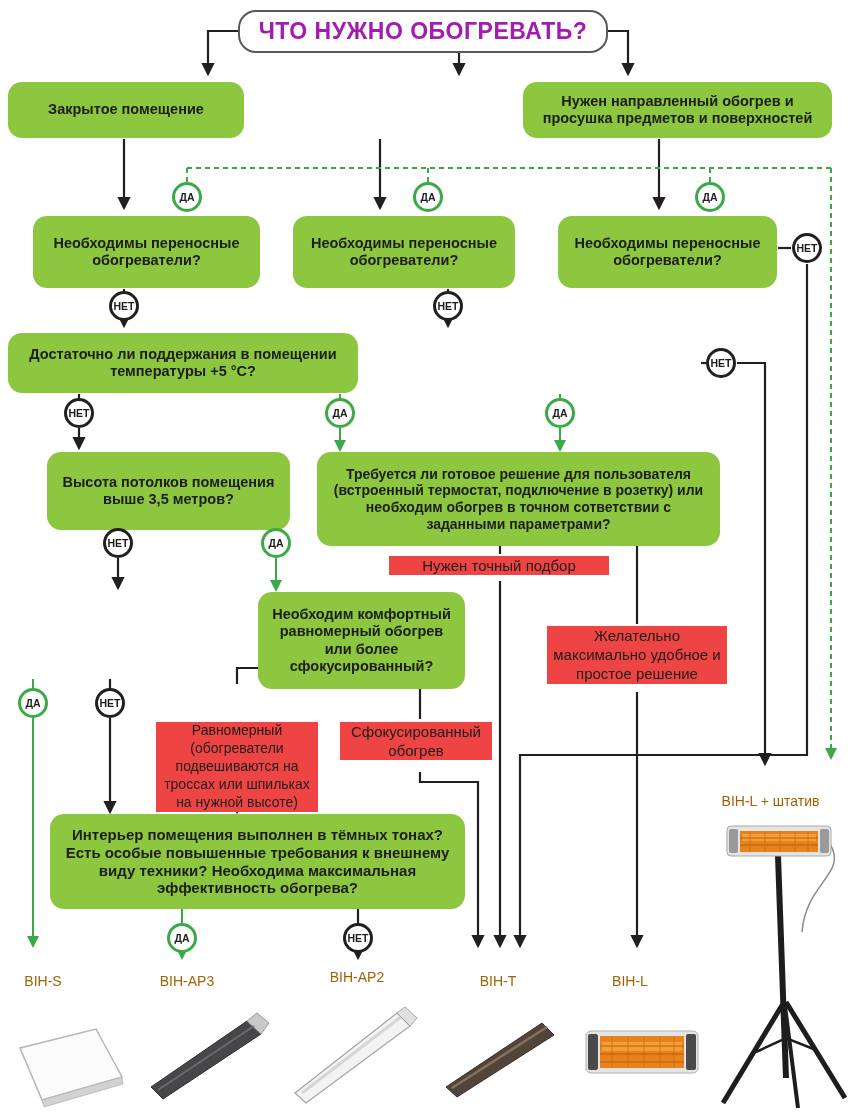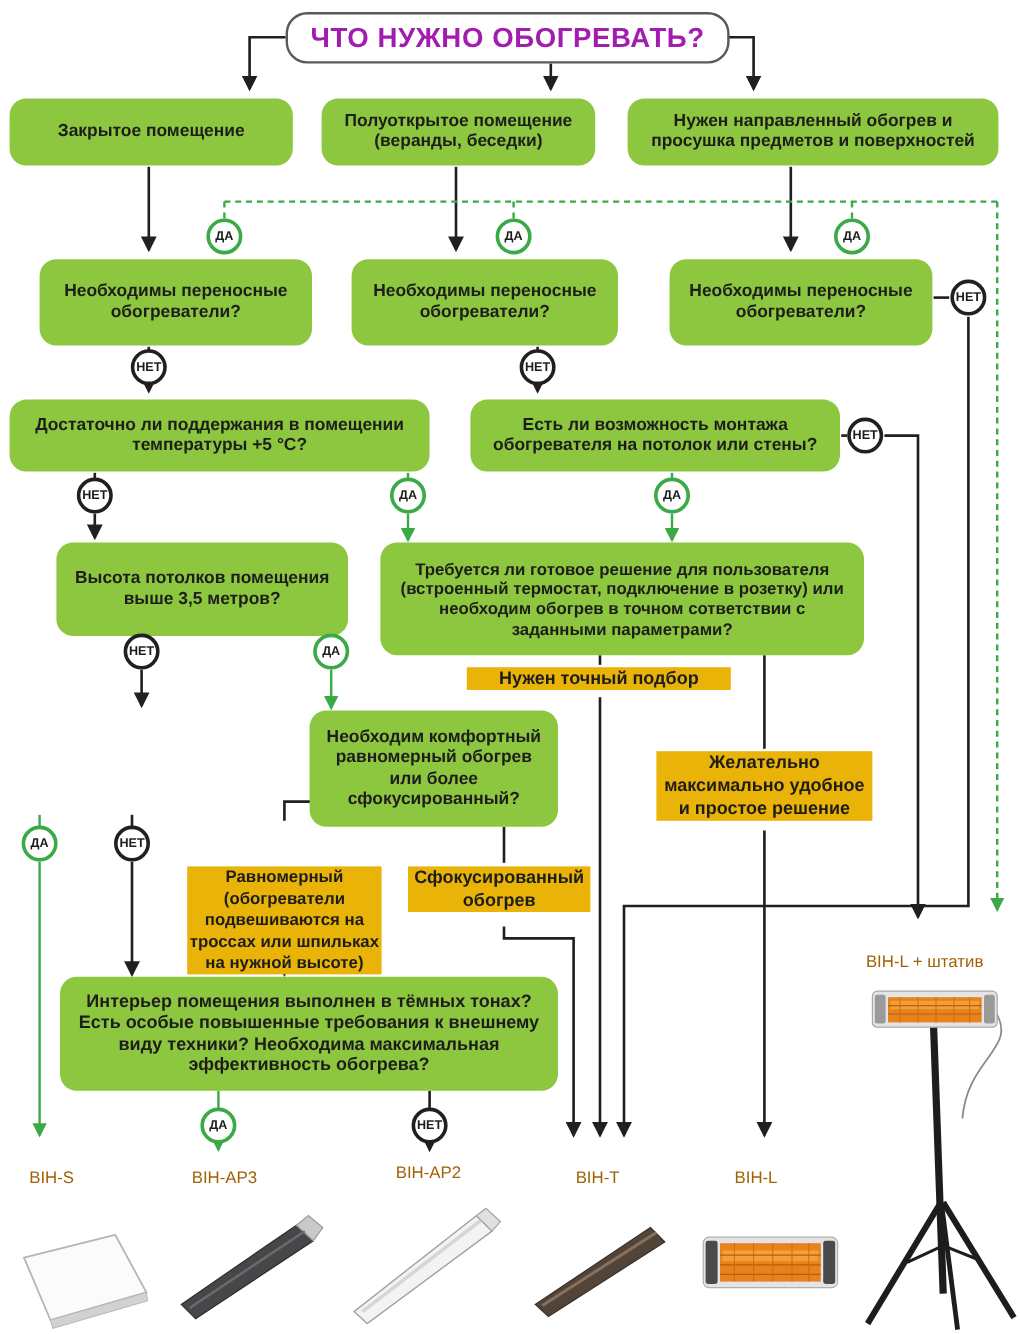--- a/index.html
+++ b/index.html
@@ -21,22 +21,22 @@
     font-weight:bold;font-size:23px;letter-spacing:.5px;color:#a21caf;box-sizing:border-box;
   }
   .circle{
     position:absolute;z-index:3;width:30px;height:30px;border-radius:50%;background:#ffffff;
     display:flex;align-items:center;justify-content:center;
     font-size:10.5px;font-weight:bold;color:#1d1d1b;box-sizing:border-box;
   }
   .circle.yes{border:3px solid #3aaa46;}
   .circle.no{border:3.5px solid #231f20;}
   .flabel{
-    position:absolute;z-index:2;text-align:center;font-weight:bold;
-    font-size:15px;line-height:1.28;color:#1d1d1b;background:#eab308;
+    position:absolute;z-index:2;text-align:center;font-weight:normal;
+    font-size:15px;line-height:1.28;color:#1d1d1b;background:#ef4444;
   }
   .plabel{
     position:absolute;z-index:2;text-align:center;font-weight:normal;
     font-size:14px;color:#a16207;
   }
 </style>
 </head>
 <body>
 
 <div id="canvas">
@@ -148,29 +148,27 @@
       <rect x="740" y="831" width="78" height="21" fill="#e8821c"></rect>
       <rect x="742" y="834" width="74" height="7" fill="#f6a53a" opacity="0.85"></rect>
       <path d="M740 838 H818 M740 845 H818" stroke="#b85e10" stroke-width="1"></path>
       <path d="M750 831 V852 M765 831 V852 M780 831 V852 M795 831 V852 M808 831 V852" stroke="#c96a10" stroke-width="0.8"></path>
     </g>
   </svg>
 
   <div class="title-box">ЧТО НУЖНО ОБОГРЕВАТЬ?</div>
 
   <div class="qbox" style="left:8px;top:82px;width:236px;height:56px;">Закрытое помещение</div>
-  <div class="qbox" style="left:268px;top:82px;width:228px;height:56px;">Полуоткрытое помещение (веранды, беседки)</div>
   <div class="qbox" style="left:523px;top:82px;width:309px;height:56px;">Нужен направленный обогрев и просушка предметов и поверхностей</div>
 
   <div class="qbox" style="left:33px;top:216px;width:227px;height:72px;">Необходимы переносные обогреватели?</div>
   <div class="qbox" style="left:293px;top:216px;width:222px;height:72px;">Необходимы переносные обогреватели?</div>
   <div class="qbox" style="left:558px;top:216px;width:219px;height:72px;">Необходимы переносные обогреватели?</div>
 
   <div class="qbox" style="left:8px;top:333px;width:350px;height:60px;">Достаточно ли поддержания в помещении температуры +5 °C?</div>
-  <div class="qbox" style="left:392px;top:333px;width:308px;height:60px;">Есть ли возможность монтажа обогревателя на потолок или стены?</div>
 
   <div class="qbox" style="left:47px;top:452px;width:243px;height:78px;">Высота потолков помещения выше 3,5 метров?</div>
   <div class="qbox" style="left:317px;top:452px;width:403px;height:94px;font-size:14px;">Требуется ли готовое решение для пользователя (встроенный термостат, подключение в розетку) или необходим обогрев в точном сответствии с заданными параметрами?</div>
 
   <div class="qbox" style="left:258px;top:592px;width:207px;height:97px;">Необходим комфортный равномерный обогрев или более сфокусированный?</div>
 
   <div class="qbox" style="left:50px;top:814px;width:415px;height:95px;font-size:15px;">Интерьер помещения выполнен в тёмных тонах? Есть особые повышенные требования к внешнему виду техники? Необходима максимальная эффективность обогрева?</div>
 
   <div class="flabel" style="left:389px;top:556px;width:220px;">Нужен точный подбор</div>
   <div class="flabel" style="left:547px;top:626px;width:180px;">Желательно максимально удобное и простое решение</div>

